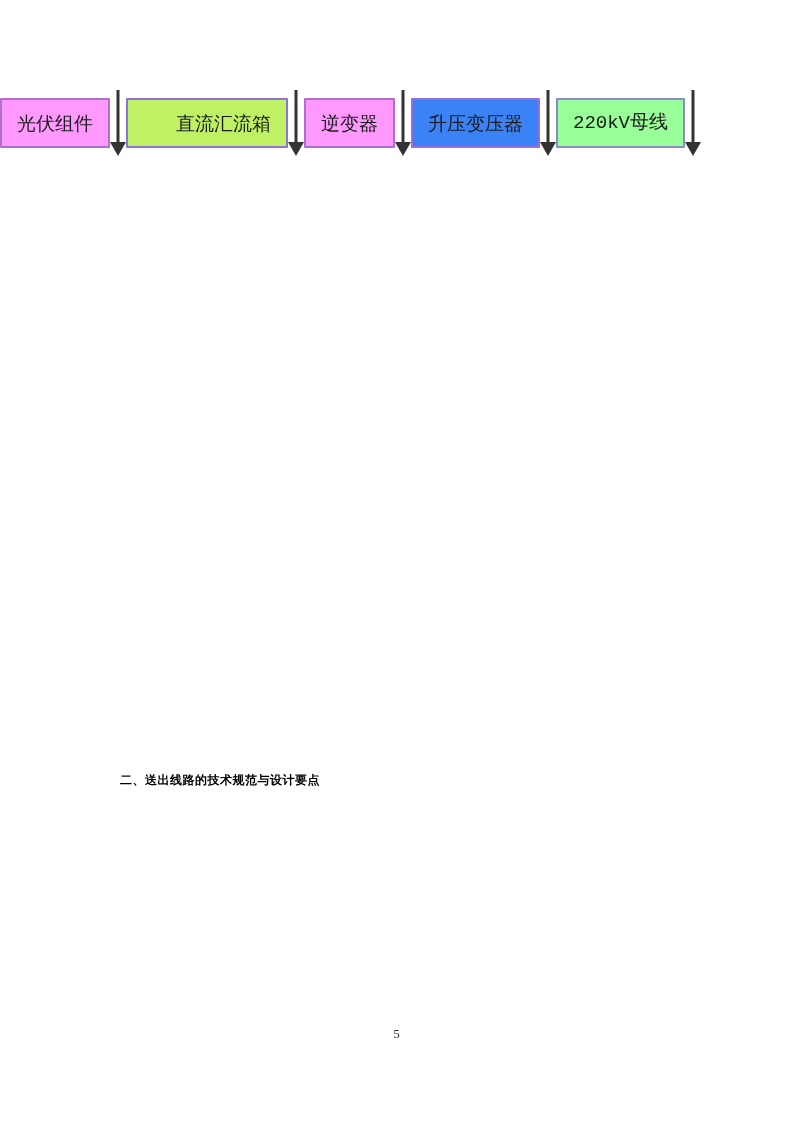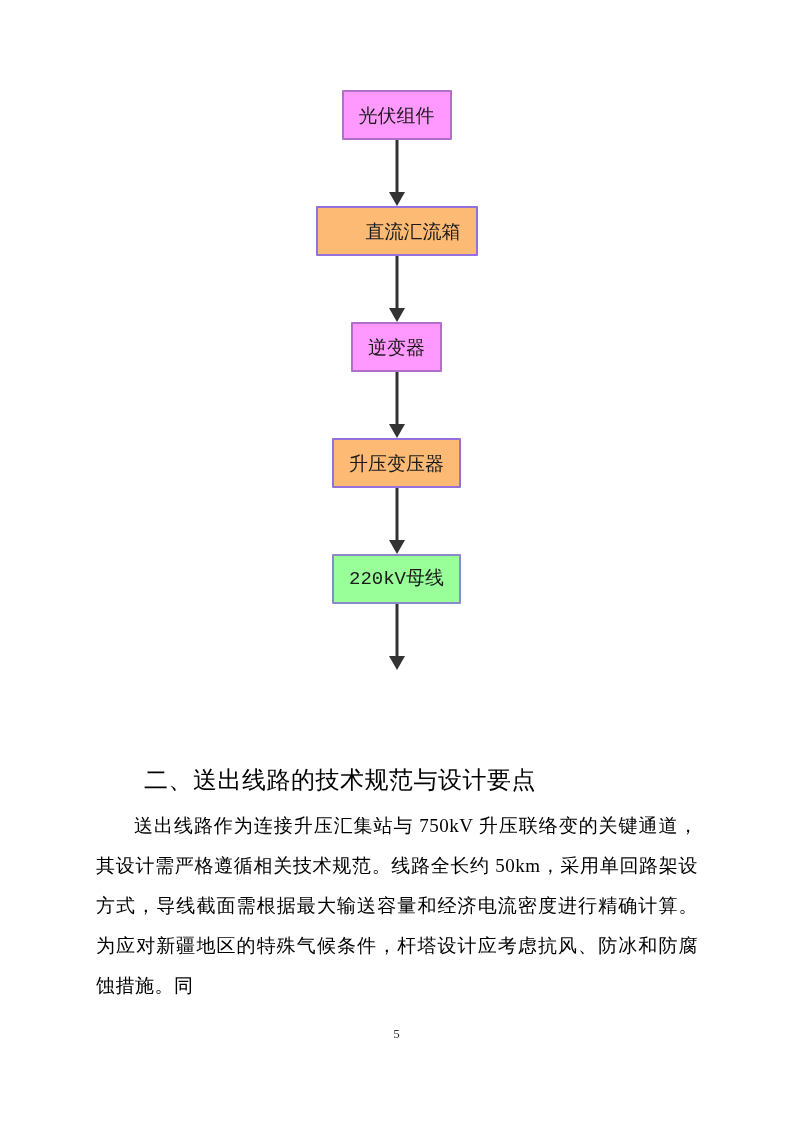--- a/index.html
+++ b/index.html
@@ -11,21 +11,21 @@
     font-family: "Liberation Serif", "DejaVu Serif", serif;
     color: #000000;
     overflow: hidden;
   }
   .flowchart {
     position: absolute;
     top: 90px;
     left: 0;
     width: 793px;
     display: flex;
-    flex-direction: column;
+    flex-direction: row;
     align-items: center;
   }
   .fc-node {
     min-height: 50px;
     display: flex;
     align-items: center;
     justify-content: center;
     padding: 12px 15px;
     border: 2px solid #9370DB;
     border-radius: 1px;
@@ -60,22 +60,22 @@
     border-right: 8px solid transparent;
     border-top: 14px solid #333333;
   }
   .doc-text {
     position: absolute;
     top: 760px;
     left: 96px;
     width: 602px;
   }
   .doc-heading {
-    font-size: 24px;
-    font-weight: normal;
+    font-size: 12px;
+    font-weight: bold;
     line-height: 40px;
     text-indent: 2em;
     margin-bottom: 6px;
     letter-spacing: 0.5px;
   }
   .doc-paragraph {
     font-size: 19px;
     line-height: 40px;
     text-indent: 2em;
     text-align: justify;
@@ -100,39 +100,39 @@
 
   <div class="fc-node" style="background: rgb(255, 153, 255); border-color: rgb(176, 111, 201);">
     <span>光伏组件</span>
   </div>
 
   <div class="fc-arrow">
     <div class="stem" style="background: rgb(51, 51, 51);"></div>
     <div class="head" style="border-top-color: rgb(51, 51, 51);"></div>
   </div>
 
-  <div class="fc-node" style="background: #fdba74; border-color: rgb(147, 112, 219); padding-left: 48px;">
+  <div class="fc-node" style="background: #bef264; border-color: rgb(147, 112, 219); padding-left: 48px;">
     <span>直流汇流箱</span>
   </div>
 
   <div class="fc-arrow">
     <div class="stem" style="background: rgb(51, 51, 51);"></div>
     <div class="head" style="border-top-color: rgb(51, 51, 51);"></div>
   </div>
 
   <div class="fc-node" style="background: rgb(255, 153, 255); border-color: rgb(176, 111, 201);">
     <span>逆变器</span>
   </div>
 
   <div class="fc-arrow">
     <div class="stem" style="background: rgb(51, 51, 51);"></div>
     <div class="head" style="border-top-color: rgb(51, 51, 51);"></div>
   </div>
 
-  <div class="fc-node" style="background: #fdba74; border-color: rgb(147, 112, 219);">
+  <div class="fc-node" style="background: #3b82f6; border-color: rgb(147, 112, 219);">
     <span>升压变压器</span>
   </div>
 
   <div class="fc-arrow">
     <div class="stem" style="background: rgb(51, 51, 51);"></div>
     <div class="head" style="border-top-color: rgb(51, 51, 51);"></div>
   </div>
 
   <div class="fc-node" style="background: rgb(153, 255, 153); border-color: rgb(138, 138, 203); font-family: Liberation Mono, monospace;">
     <span>220kV母线</span>
@@ -141,16 +141,15 @@
   <div class="fc-arrow">
     <div class="stem" style="background: rgb(51, 51, 51);"></div>
     <div class="head" style="border-top-color: rgb(51, 51, 51);"></div>
   </div>
 
 
 </div>
 
 <div class="doc-text">
   <div class="doc-heading">二、送出线路的技术规范与设计要点</div>
-  <div class="doc-paragraph">送出线路作为连接升压汇集站与 750kV 升压联络变的关键通道，其设计需严格遵循相关技术规范。线路全长约 50km，采用单回路架设方式，导线截面需根据最大输送容量和经济电流密度进行精确计算。为应对新疆地区的特殊气候条件，杆塔设计应考虑抗风、防冰和防腐蚀措施。同</div>
 </div>
 
 <div class="page-number">5</div>
 
 </body></html>

